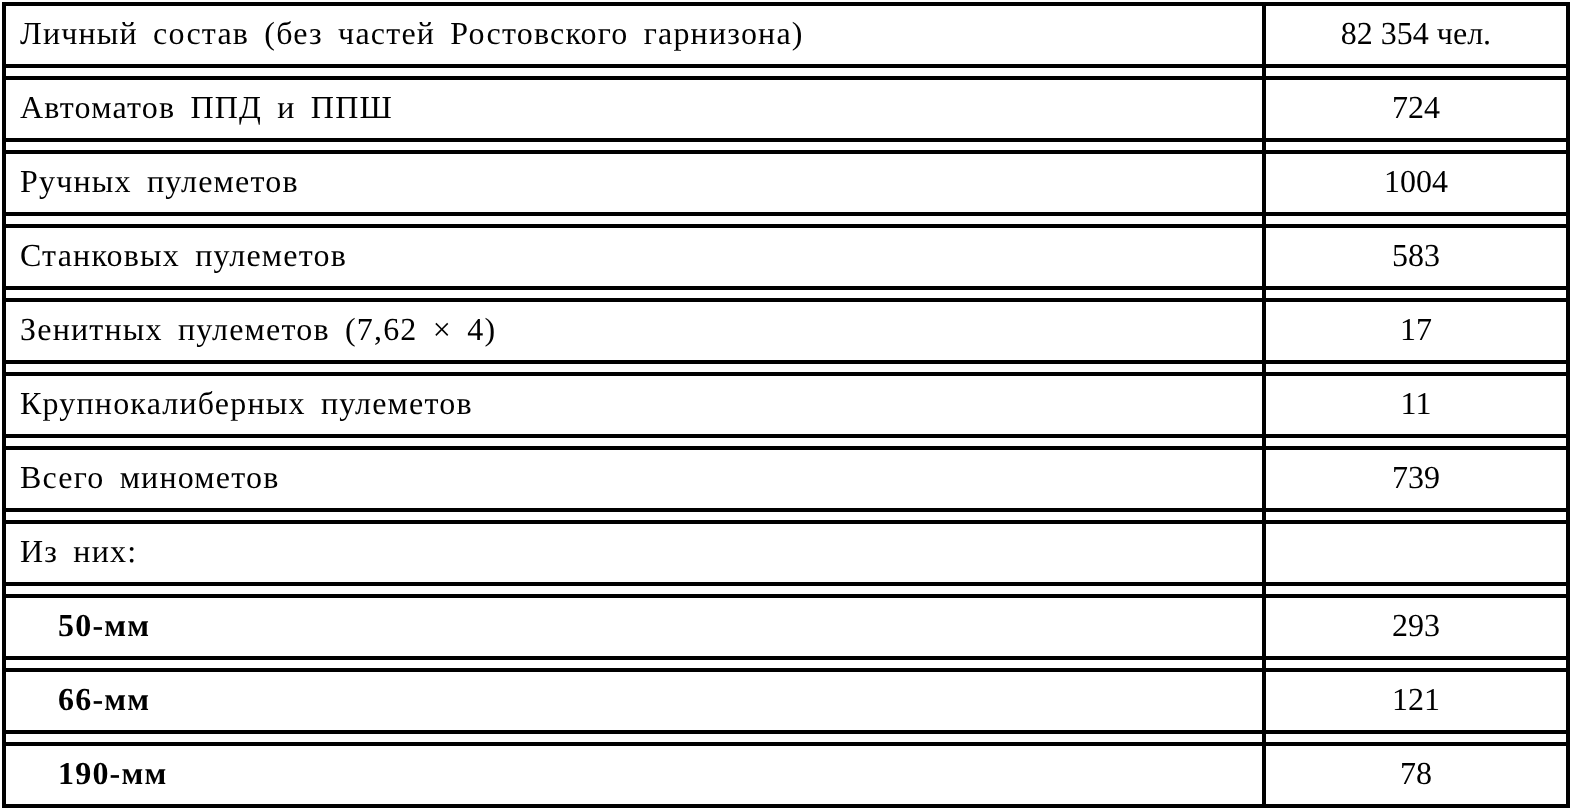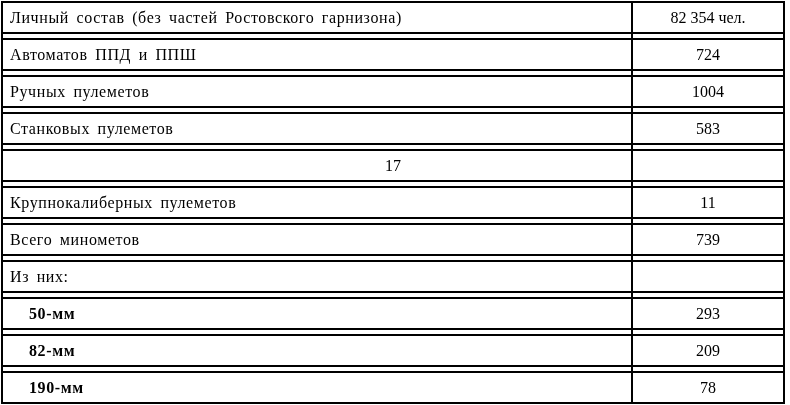--- a/index.html
+++ b/index.html
@@ -83,41 +83,42 @@
   </div>
       <div class="row">
     <div class="cell cell-label">Ручных пулеметов</div>
     <div class="cell cell-value">1004</div>
   </div>
       <div class="row">
     <div class="cell cell-label">Станковых пулеметов</div>
     <div class="cell cell-value">583</div>
   </div>
       <div class="row">
+    <div class="cell cell-label">Зенитных пулеметов (7,62 × 4)</div>
     <div class="cell cell-value">17</div>
   </div>
       <div class="row">
     <div class="cell cell-label">Крупнокалиберных пулеметов</div>
     <div class="cell cell-value">11</div>
   </div>
       <div class="row">
     <div class="cell cell-label">Всего минометов</div>
     <div class="cell cell-value">739</div>
   </div>
       <div class="row">
     <div class="cell cell-label">Из них:</div>
     <div class="cell cell-value"></div>
   </div>
       <div class="row">
     <div class="cell cell-label indent">50-мм</div>
     <div class="cell cell-value">293</div>
   </div>
       <div class="row">
-    <div class="cell cell-label indent">82-мм</div>
-    <div class="cell cell-value">209</div>
+    <div class="cell cell-label indent">66-мм</div>
+    <div class="cell cell-value">121</div>
   </div>
       <div class="row">
     <div class="cell cell-label indent">190-мм</div>
     <div class="cell cell-value">78</div>
   </div>
     </div>
   <div class="vline vline-left"></div>
   <div class="vline vline-divider"></div>
   <div class="vline vline-right"></div>
 </div>

